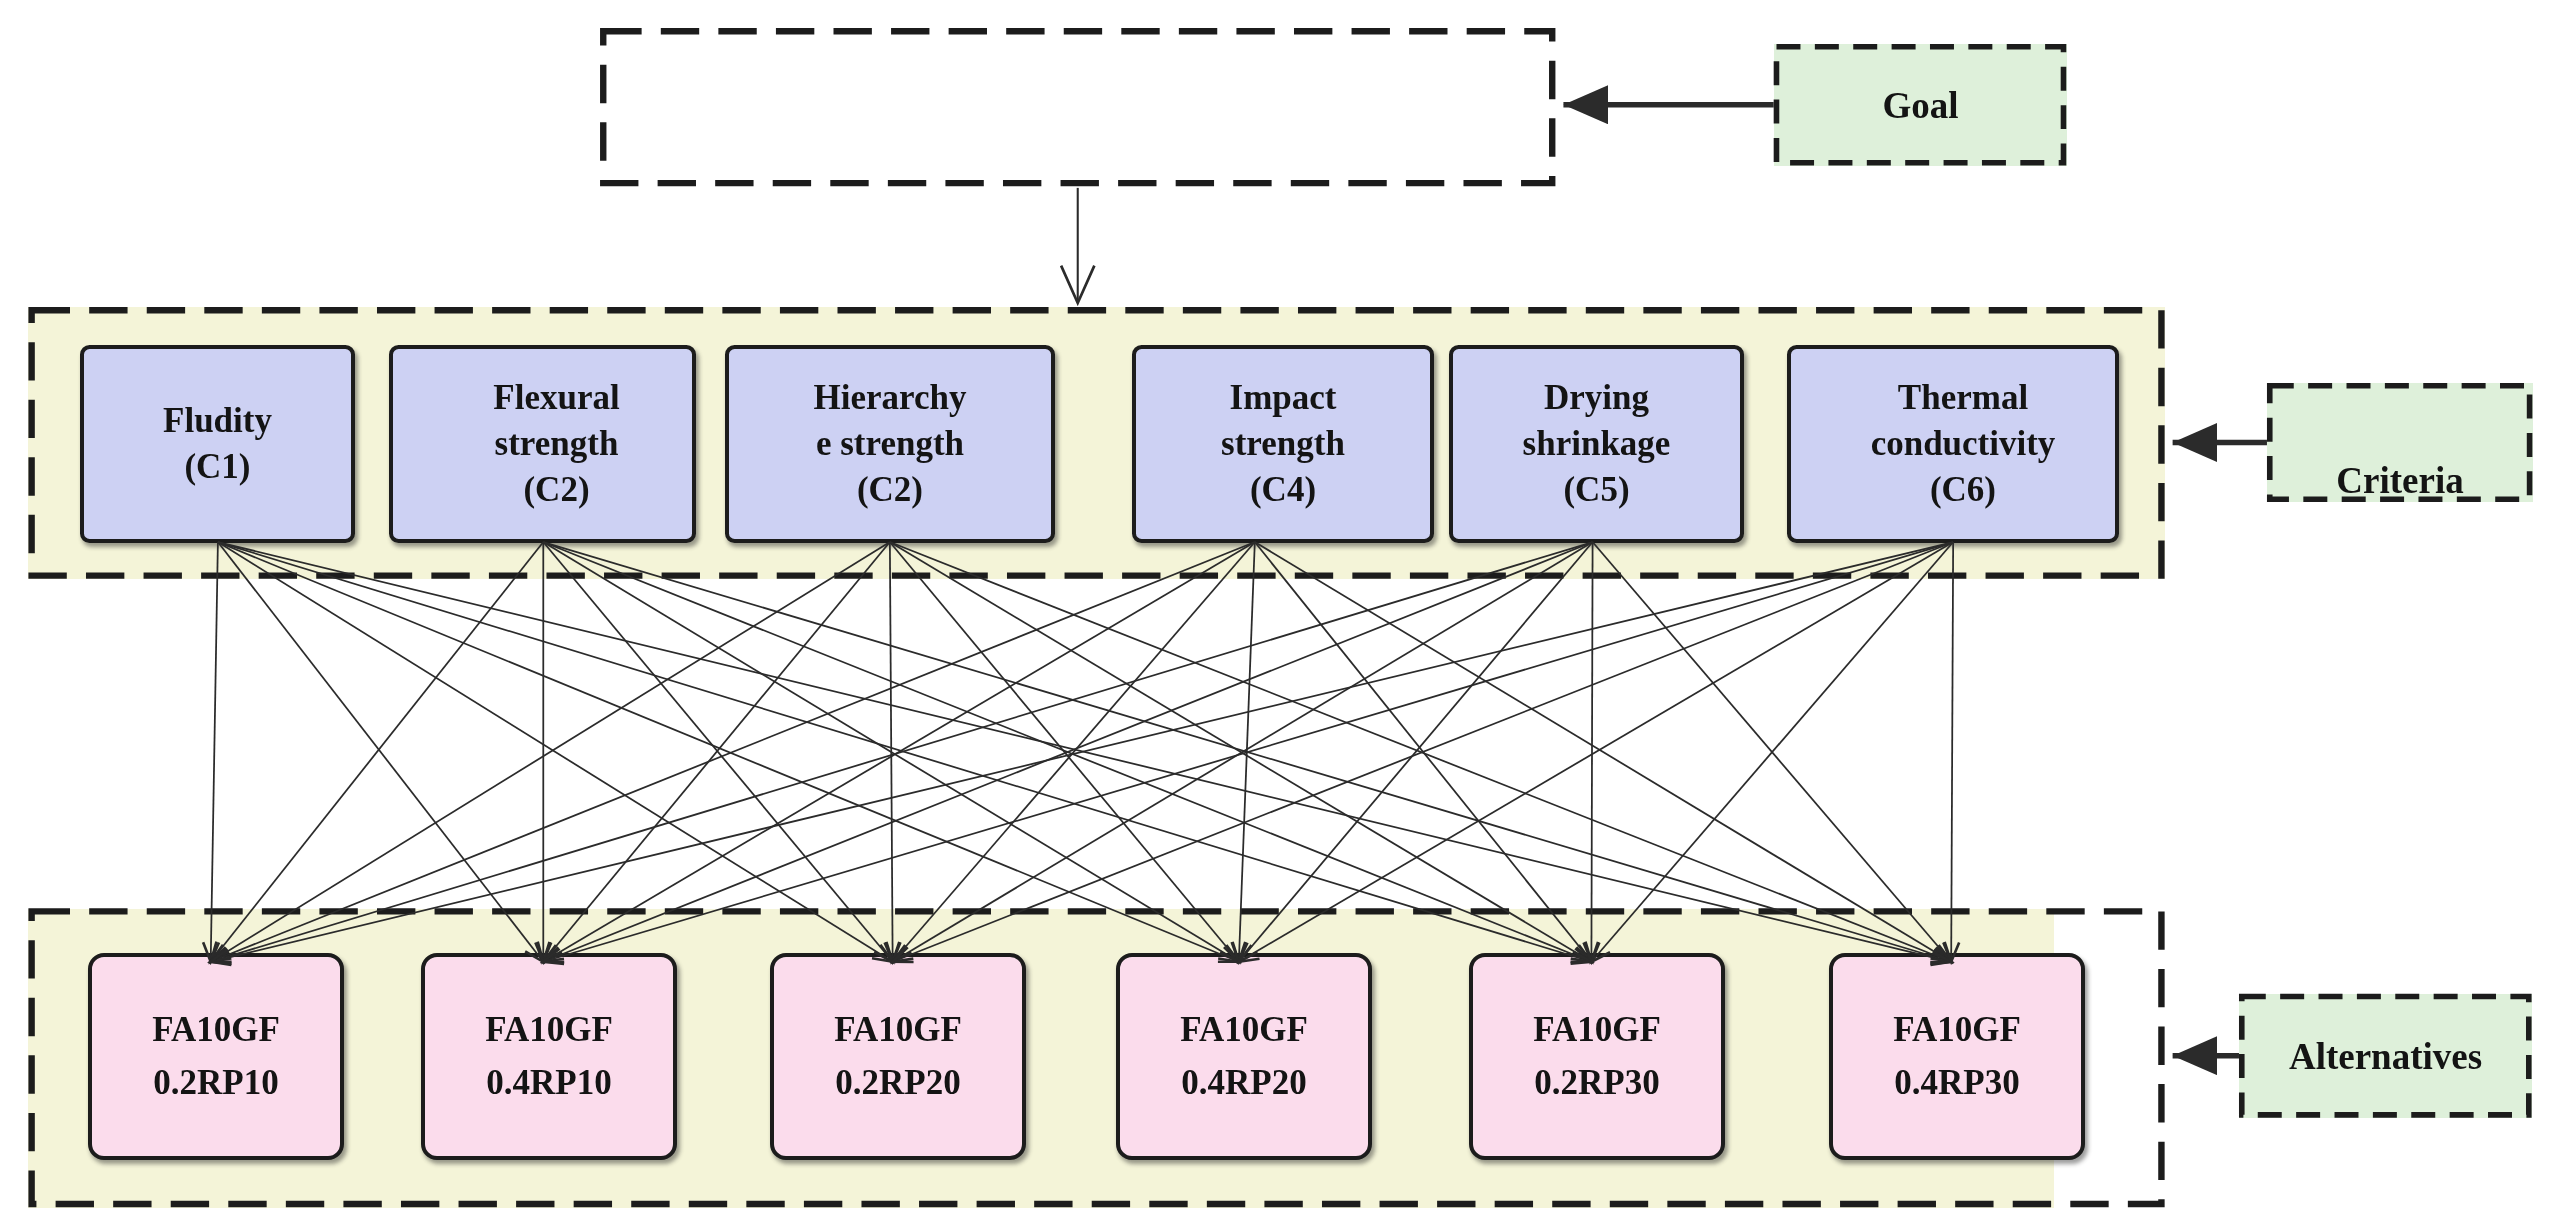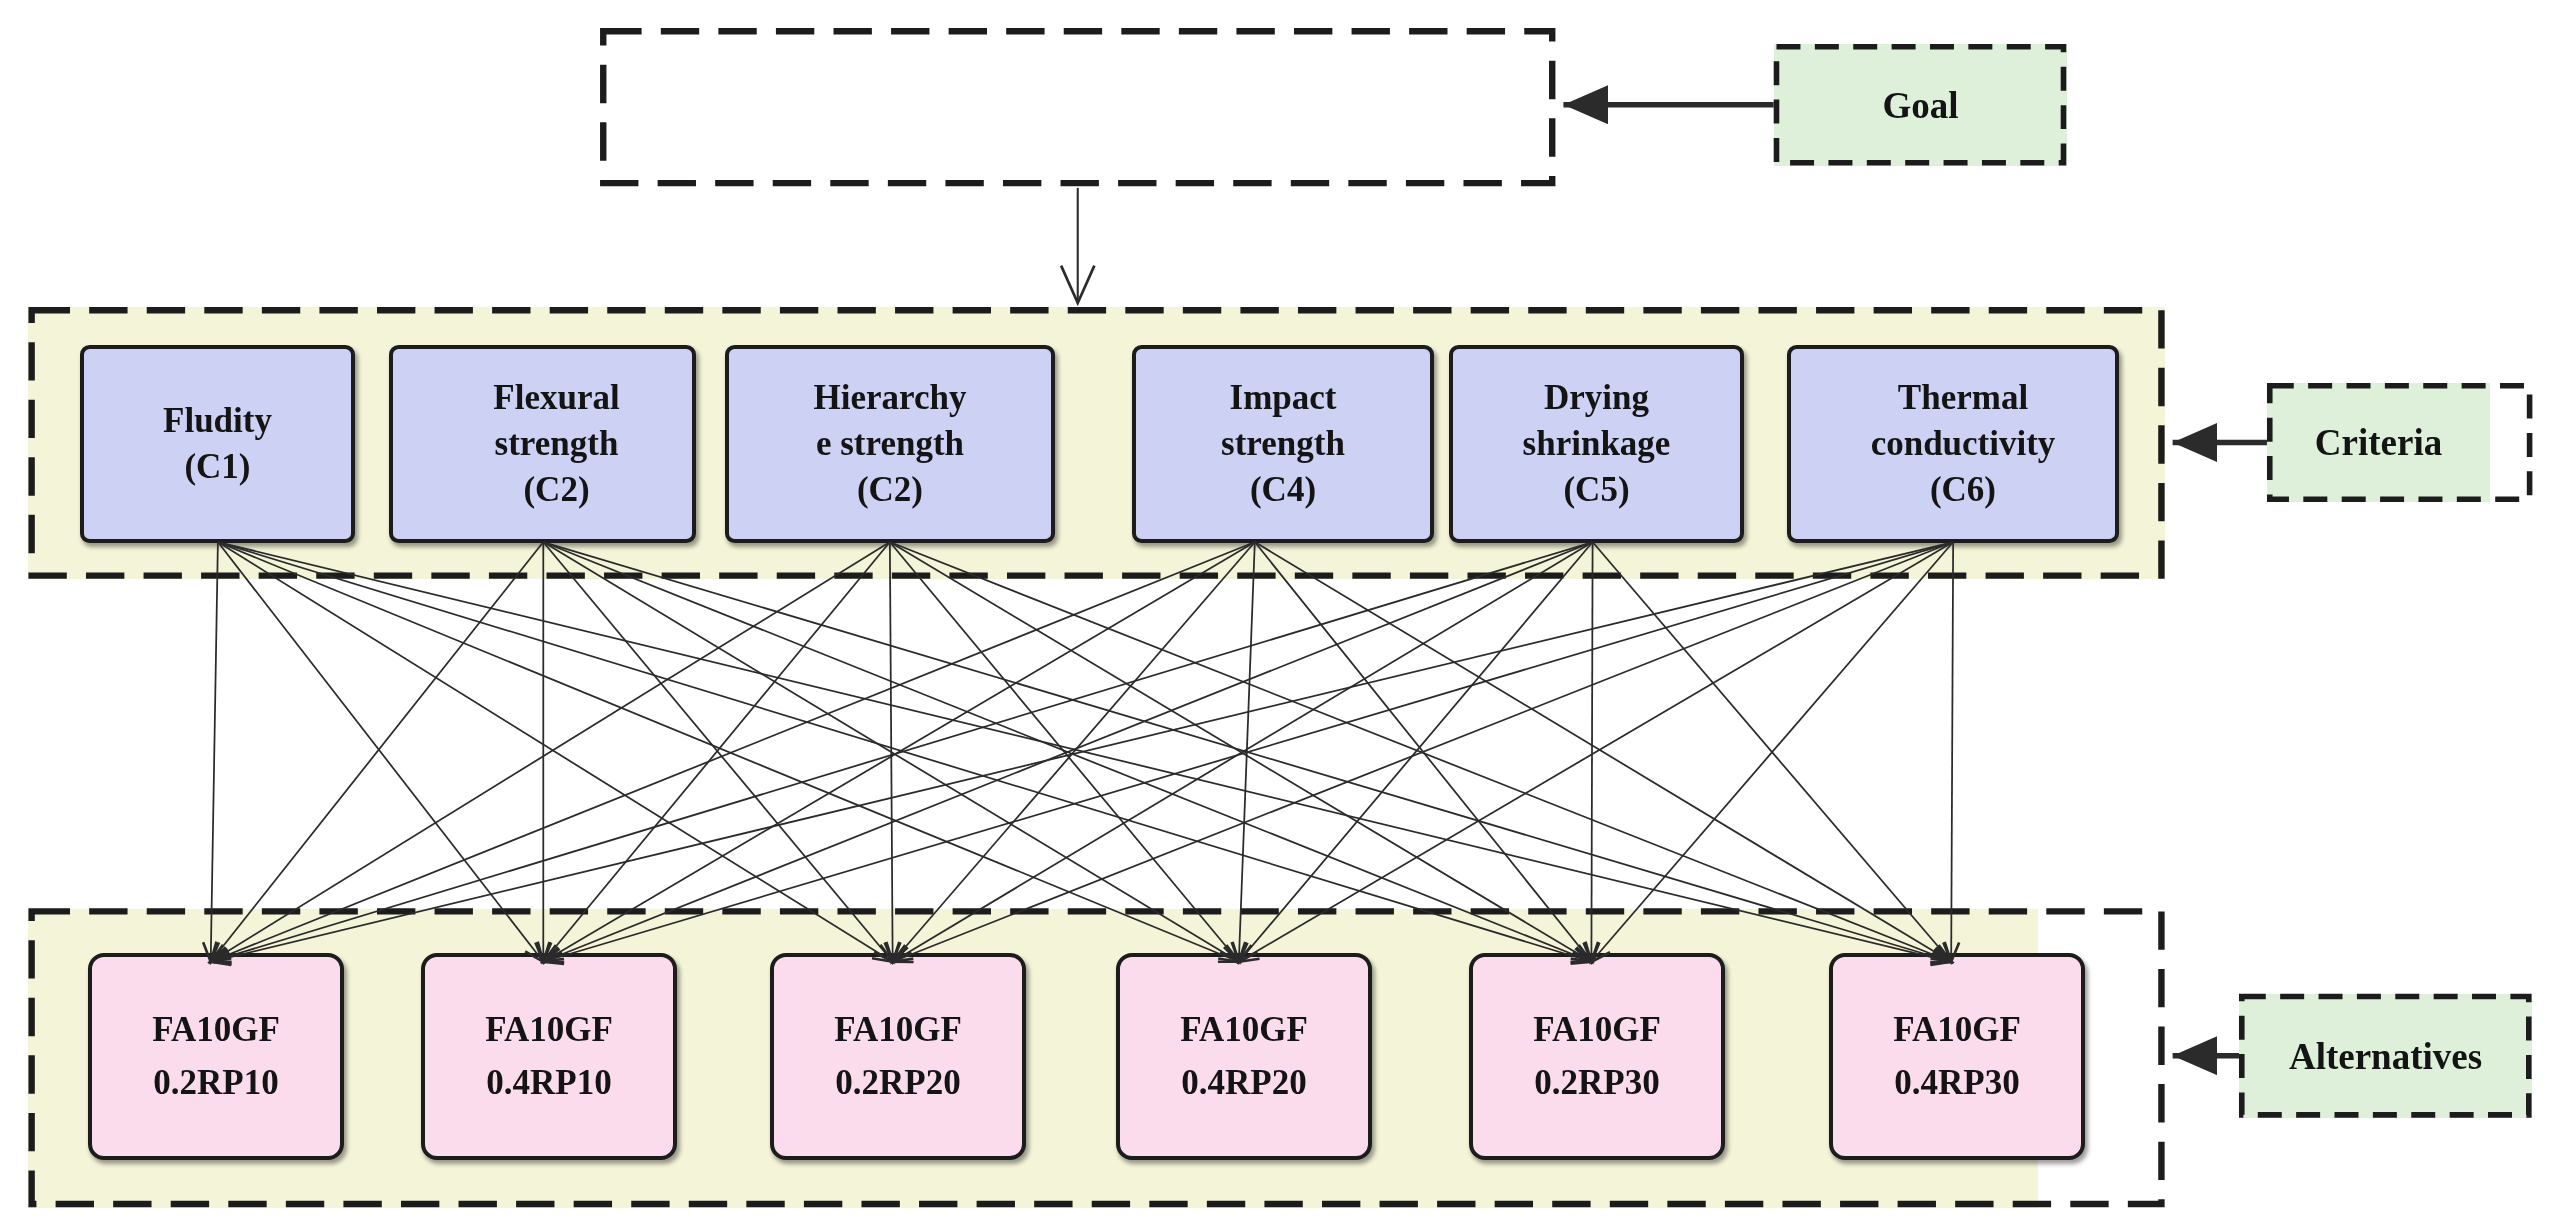--- a/index.html
+++ b/index.html
@@ -14,21 +14,21 @@
     overflow:hidden;
   }
   #overlay{position:absolute;left:0;top:0;z-index:6;pointer-events:none;}
   .panel{
     position:absolute;
     background:var(--panel-bg,#f4f4d8);
     z-index:1;
   }
   #goal-panel{left:600px;top:28px;width:956px;height:158px;}
   #criteria-panel{left:28px;top:307px;width:2137px;height:272px;}
-  #alternatives-panel{left:28px;top:909px;width:2010px;height:299px;}
+  #alternatives-panel{left:28px;top:909px;width:2010px;height:299px;padding-left:16px;}
   .node{
     position:absolute;
     display:flex;align-items:center;justify-content:center;
     text-align:center;
     white-space:pre-line;
     border:4px solid var(--border,#1c1c1c);
     box-shadow:2.4px 4px 4px rgba(40,40,40,.45);
     z-index:2;
     box-sizing:border-box;
   }
@@ -65,21 +65,21 @@
   #alt-5{left:1801px;}
   .side-label{
     position:absolute;
     display:flex;align-items:center;justify-content:center;
     background:var(--label-bg,#def0da);
     font-size:37px;
     z-index:2;
     box-sizing:border-box;
   }
   #goal-side-label{left:1774px;top:44px;width:293px;height:122px;}
-  #criteria-side-label{left:2267px;top:383px;width:223px;height:119px;}
+  #criteria-side-label{left:2267px;top:383px;width:266px;height:119px;align-items:flex-end;}
   #alternatives-side-label{left:2239px;top:994px;width:293px;height:124px;}
 </style>
 </head>
 <body>
 
 <div id="canvas">
 
   <div id="goal-side-label" class="side-label">
     <span>Goal</span>
   </div>

